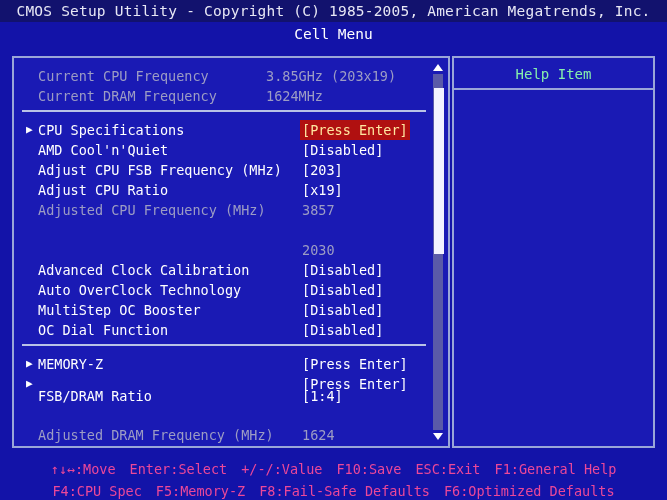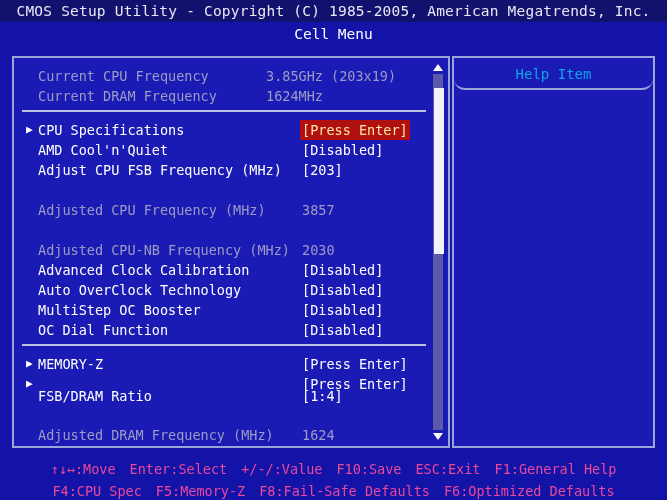--- a/index.html
+++ b/index.html
@@ -69,26 +69,25 @@
     left: 452px; top: 56px;
     width: 203px; height: 392px;
   }
   .help-header {
     position: absolute;
     left: 0; top: 0;
     width: 100%;
     height: 32px;
     line-height: 32px;
     text-align: center;
-    color: #0ea5e9;
+    color: #86efac;
     font-size: 14px;
     border-bottom: 2px solid #9aa6d8;
     box-sizing: border-box;
     white-space: nowrap;
-    border-radius: 11px;
   }
 
   
   .rows {
     position: absolute;
     left: 0; top: 0;
     width: 100%;
     height: 100%;
   }
   .row {
@@ -224,26 +223,29 @@
           <span class="value col-b selected">[Press Enter]</span>
         </div>
         <div class="row lbl-indent" style="top: 82px;">
           <span class="label">AMD Cool'n'Quiet</span>
           <span class="value col-b">[Disabled]</span>
         </div>
         <div class="row lbl-indent" style="top: 102px;">
           <span class="label">Adjust CPU FSB Frequency (MHz)</span>
           <span class="value col-b">[203]</span>
         </div>
+        <div class="row lbl-indent" style="top: 122px;">
+          <span class="label">Adjust CPU Ratio</span>
+          <span class="value col-b">[x19]</span>
+        </div>
         <div class="row lbl-indent dim" style="top: 142px;">
           <span class="label">Adjusted CPU Frequency (MHz)</span>
           <span class="value col-b">3857</span>
         </div>
         <div class="row lbl-indent dim" style="top: 182px;">
-          <span class="label">Adjusted CPU-NB Frequency (MHz)</span>
           <span class="value col-b">2030</span>
         </div>
         <div class="row lbl-indent" style="top: 202px;">
           <span class="label">Advanced Clock Calibration</span>
           <span class="value col-b">[Disabled]</span>
         </div>
         <div class="row lbl-indent" style="top: 222px;">
           <span class="label">Auto OverClock Technology</span>
           <span class="value col-b">[Disabled]</span>
         </div>

